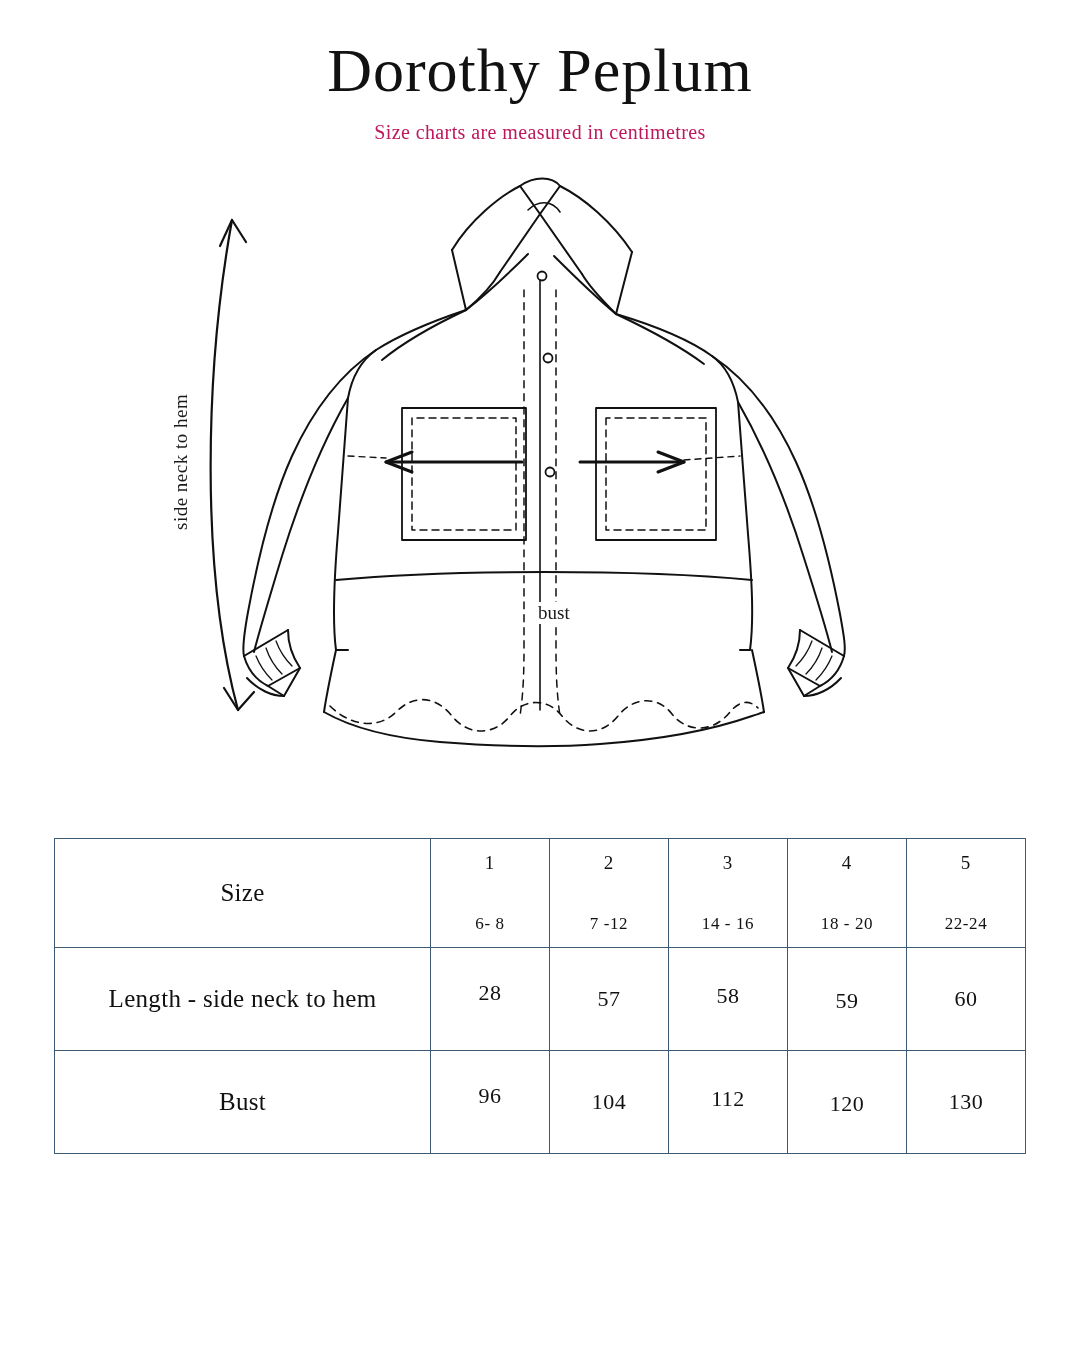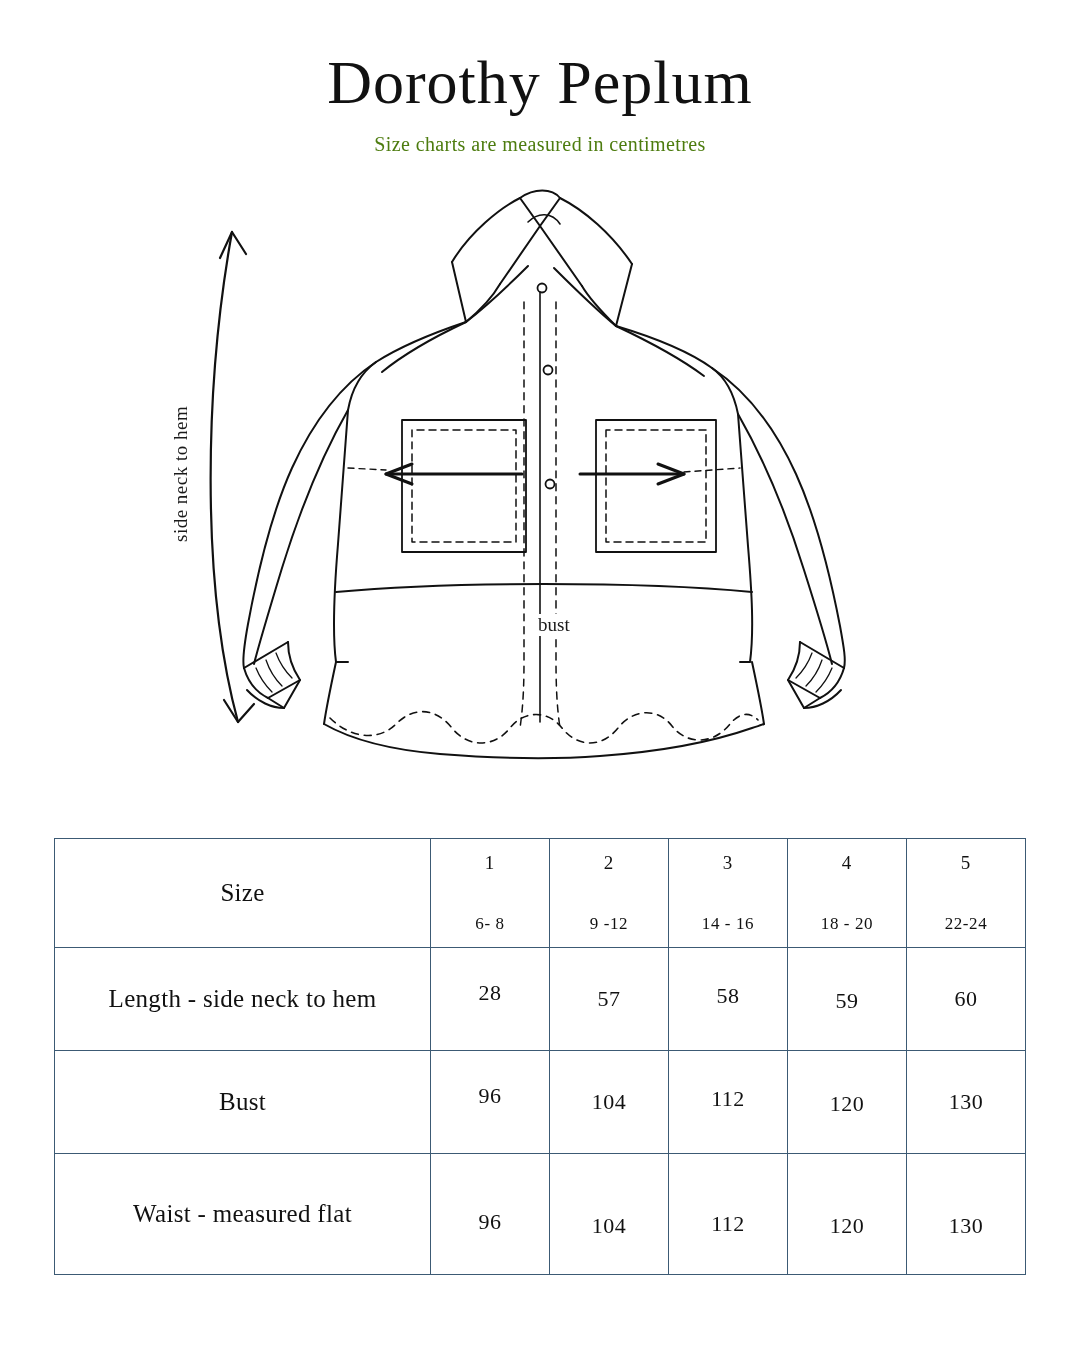--- a/index.html
+++ b/index.html
@@ -20,30 +20,30 @@
   .header {
     text-align: center;
     padding-top: 38px;
   }
   .title {
     font-family: "Liberation Serif", serif;
     font-size: 62px;
     font-weight: 400;
     letter-spacing: 1px;
     line-height: 1.05;
-    margin: 12px;
+    margin: 0;
     color: #111;
   }
   .subtitle {
     font-family: "Liberation Serif", serif;
     font-size: 20px;
     font-weight: 400;
     letter-spacing: 0.4px;
     margin-top: 18px;
-    color: #4d7c0f;
+    color: #be185d;
   }
 
   
   .illustration-wrap {
     position: relative;
     width: 1080px;
     height: 630px;
     margin-top: 6px;
   }
   .illustration-wrap svg {
@@ -258,21 +258,21 @@
     </colgroup>
     <tbody>
       <tr class="row-head">
         <td class="label-cell">Size</td>
         <td>
           <span class="size-num">1</span>
           <span class="size-range">6- 8</span>
         </td>
         <td>
           <span class="size-num">2</span>
-          <span class="size-range">9 -12</span>
+          <span class="size-range">7 -12</span>
         </td>
         <td>
           <span class="size-num">3</span>
           <span class="size-range">14 - 16</span>
         </td>
         <td>
           <span class="size-num">4</span>
           <span class="size-range">18 - 20</span>
         </td>
         <td>
@@ -292,23 +292,15 @@
 
       <tr class="row-data">
         <td class="label-cell">Bust</td>
         <td class="val"><span class="v1">96</span></td>
         <td class="val"><span class="v2">104</span></td>
         <td class="val"><span class="v3">112</span></td>
         <td class="val"><span class="v4">120</span></td>
         <td class="val"><span class="v5">130</span></td>
       </tr>
 
-      <tr class="row-data tall">
-        <td class="label-cell">Waist - measured flat</td>
-        <td class="val"><span class="v1">96</span></td>
-        <td class="val"><span class="v2">104</span></td>
-        <td class="val"><span class="v3">112</span></td>
-        <td class="val"><span class="v4">120</span></td>
-        <td class="val"><span class="v5">130</span></td>
-      </tr>
     </tbody>
   </table>
 </div>
 
 </body></html>

